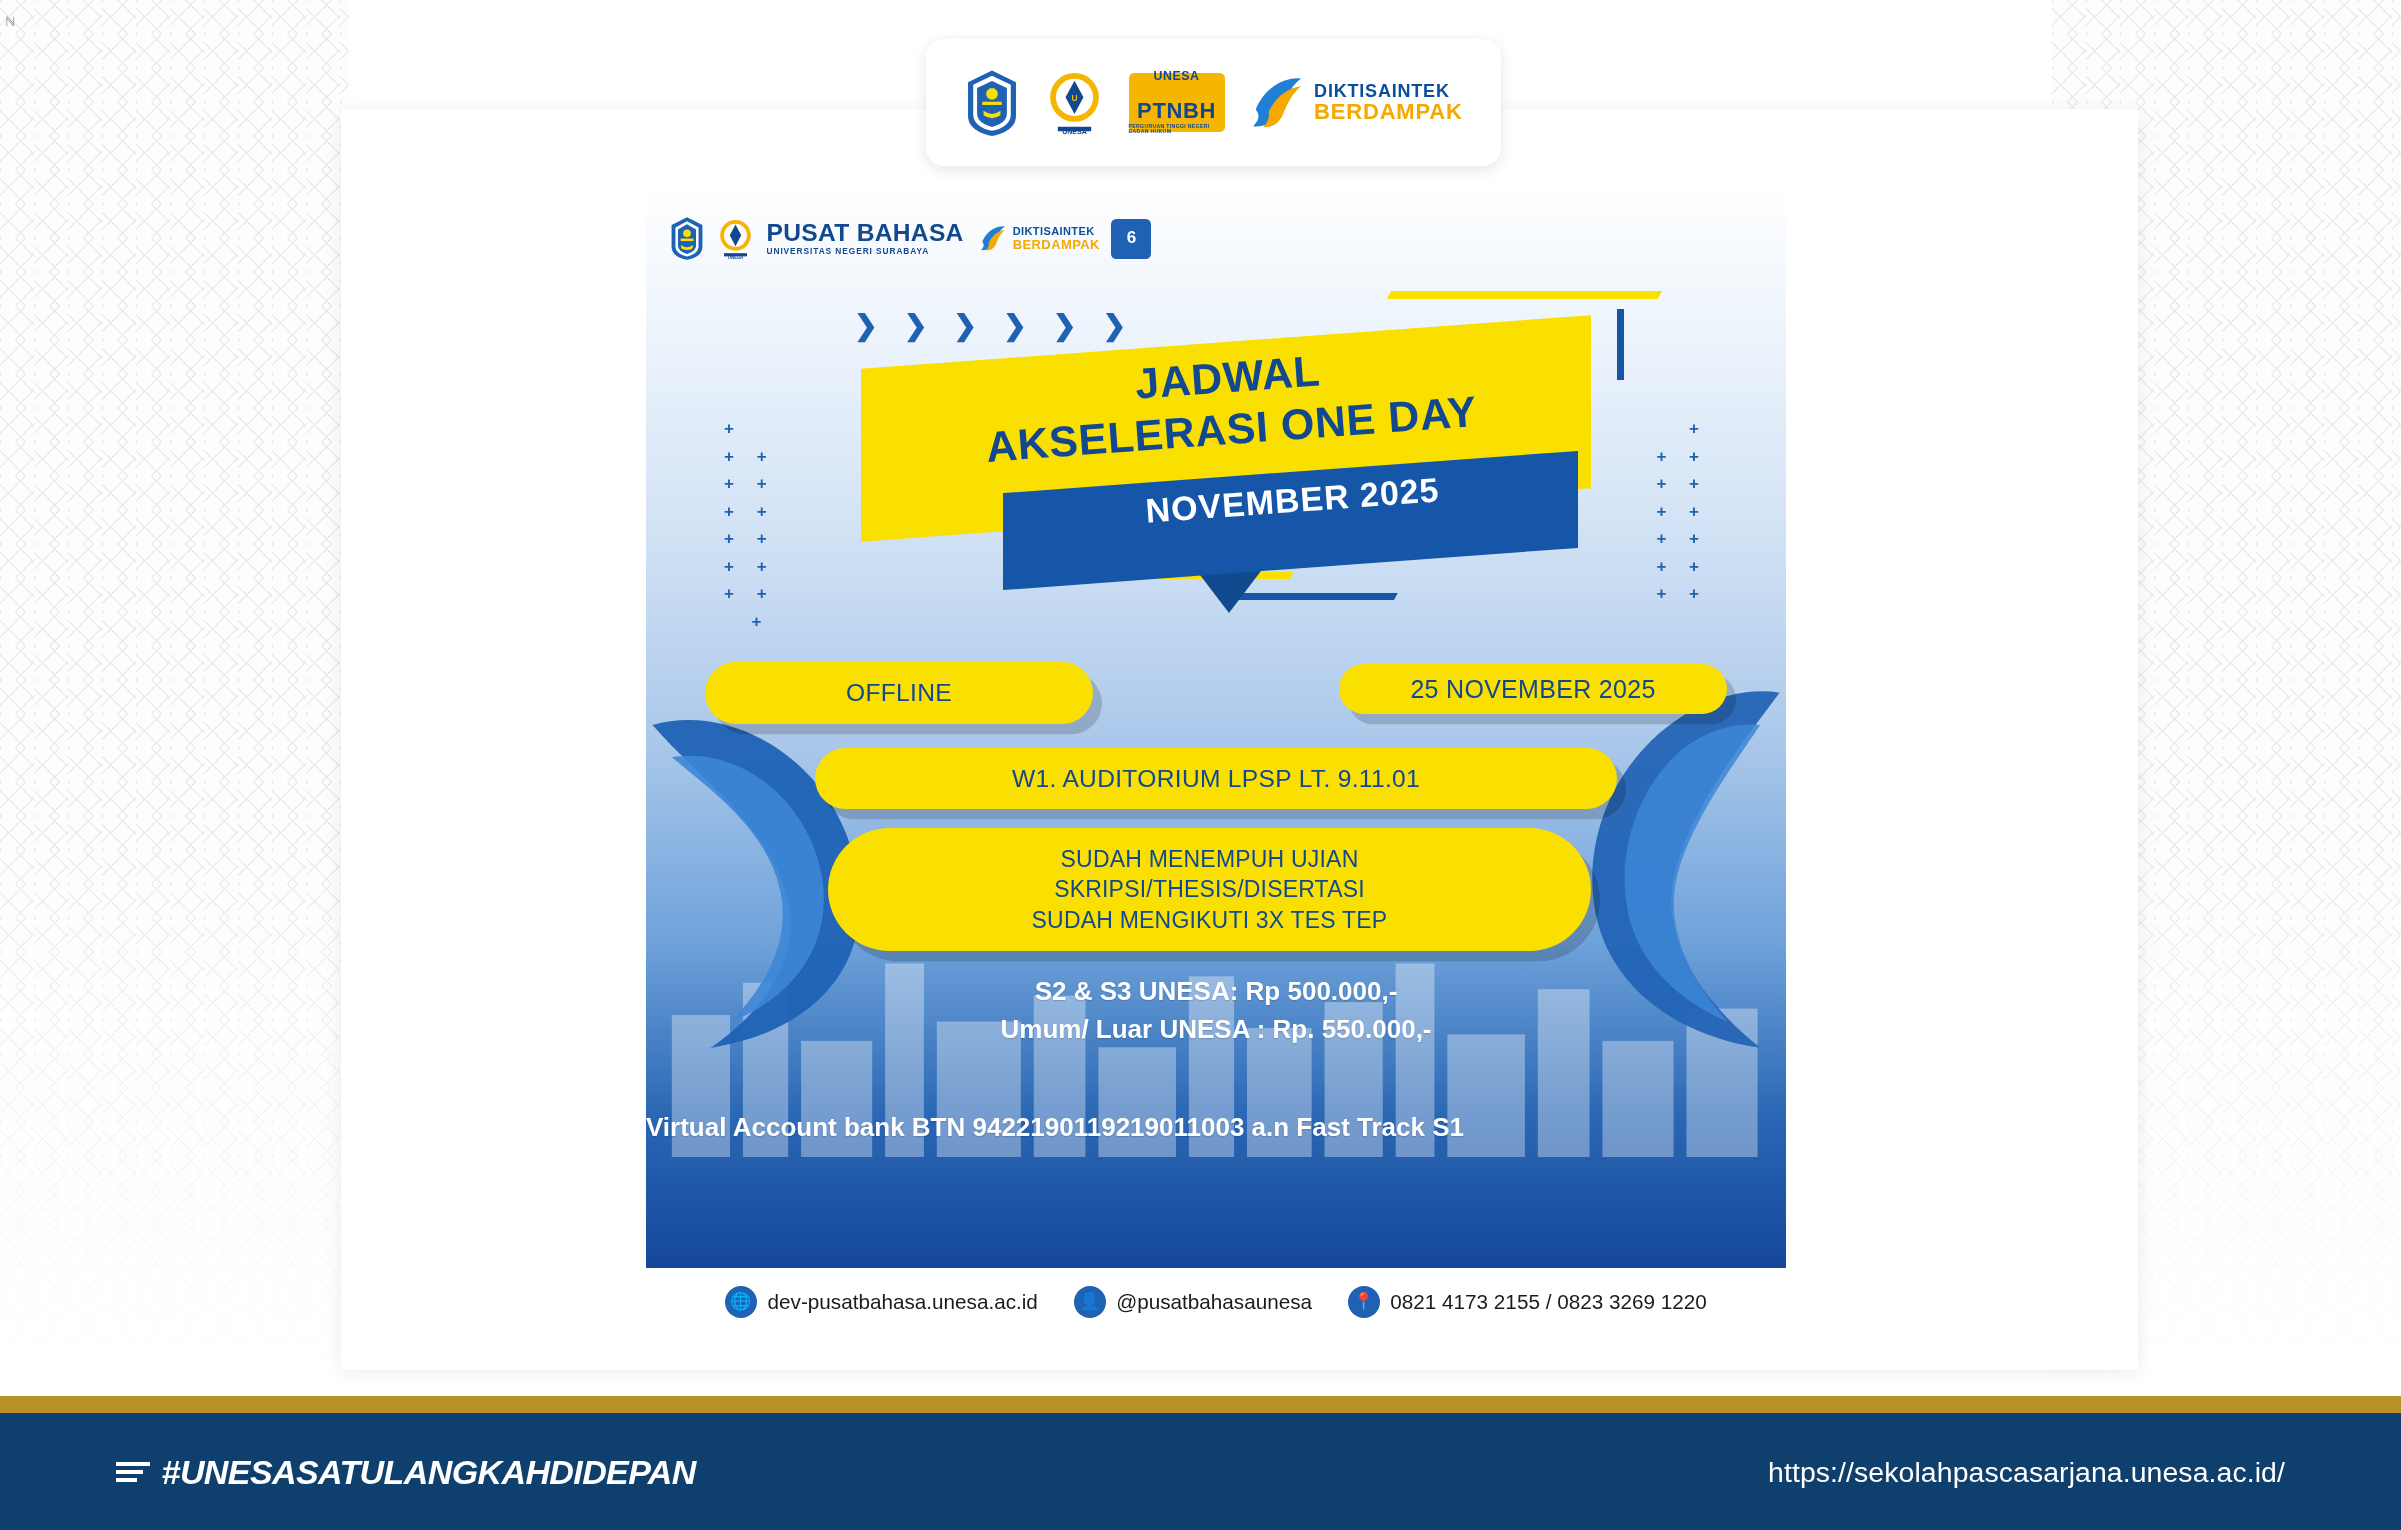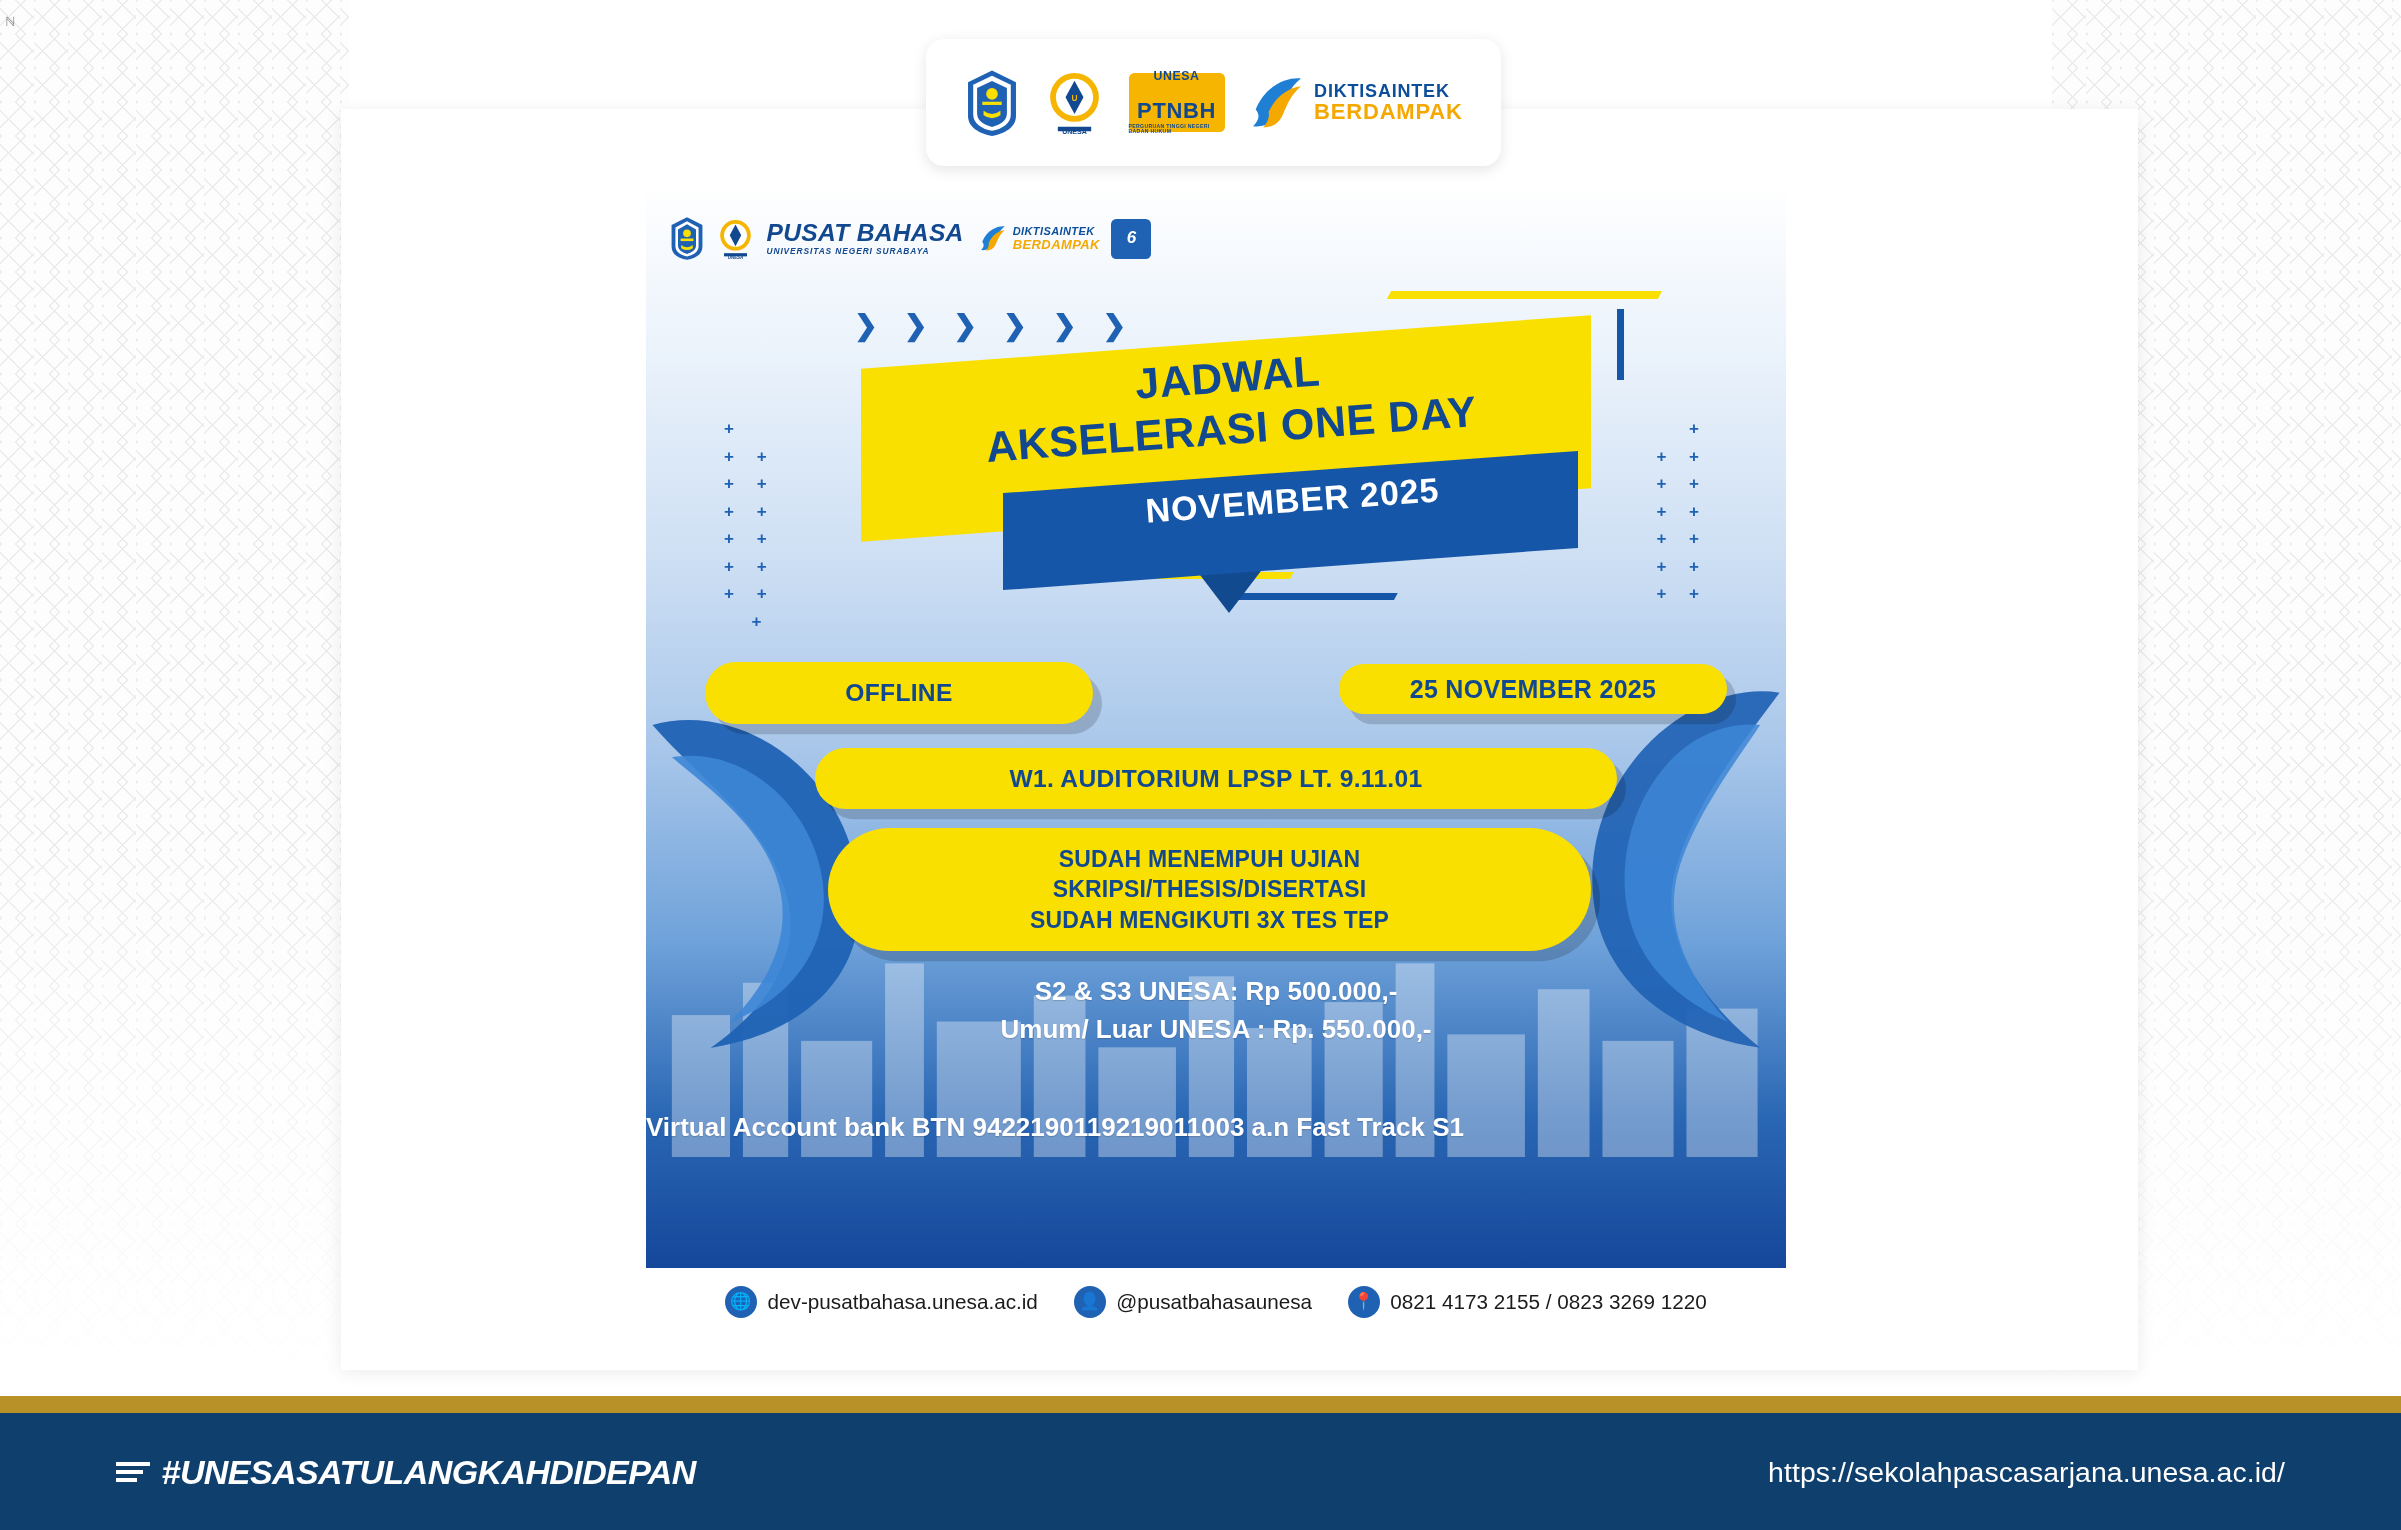--- a/index.html
+++ b/index.html
@@ -107,21 +107,21 @@
     width: 1140px; height: 1086px;
     overflow: hidden;
     background: linear-gradient(to bottom,
       #ffffff 0%, #eaf2fb 16%, #cfe0f4 34%,
       #a9c7ea 52%, #6fa2da 70%, #2a67b4 86%, #15479a 100%);
   }
 
   
   .poster-head {
     position: absolute; left: 23px; top: 34px;
-    display: flex; align-items: center; gap: 11.6px; font-style: italic;
+    display: flex; align-items: center; gap: 11.6px;
   }
   .ph-tutwuri { width: 36px; height: 45px; }
   .ph-unesa { width: 37px; height: 43px; }
   .ph-pusatbahasa { line-height: 1.0; margin-left: 1.3px; }
   .ph-pusatbahasa .pb-1 {
     font-size: 24.6px; font-weight: bold; color: #12488f; letter-spacing: 0.3px;
   }
   .ph-pusatbahasa .pb-2 {
     font-size: 8.4px; font-weight: bold; color: #12488f; letter-spacing: 0.9px; margin-top: 1.3px;
   }
@@ -215,21 +215,21 @@
   
   .accent { position: absolute; background: #f9e000; }
   .accent-b { position: absolute; background: #1556a8; }
 
   
   .pill {
     position: absolute;
     background: #f9e000;
     border-radius: 646px;
     color: #12488f;
-    font-weight: bold;
+    font-weight: normal;
     display: flex; align-items: center; justify-content: center;
     text-align: center;
     box-shadow: 9px 10.3px 0 rgba(0,0,0,.16);
   }
   .pill-offline {
     left: 59px; top: 480px; width: 388px; height: 62px; font-size: 24.6px; letter-spacing: 0.3px;
   }
   .pill-date {
     right: 59px; top: 482px; width: 388px; height: 50px; font-size: 25px; letter-spacing: 0.3px;
   }

